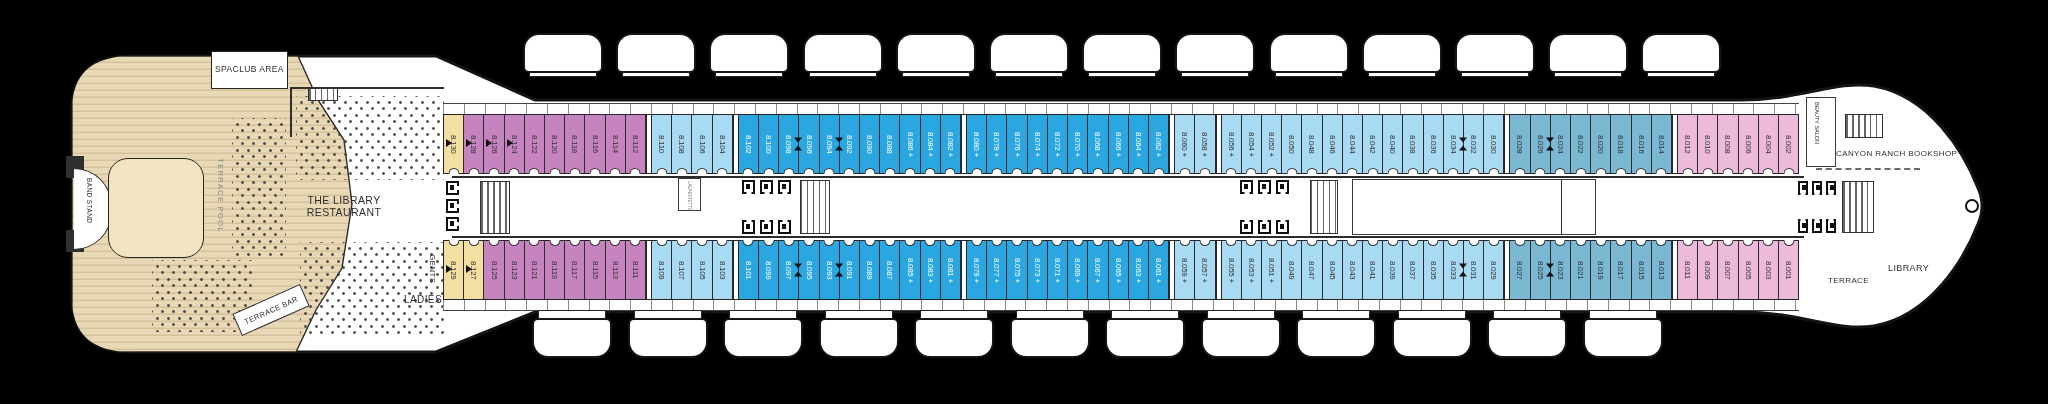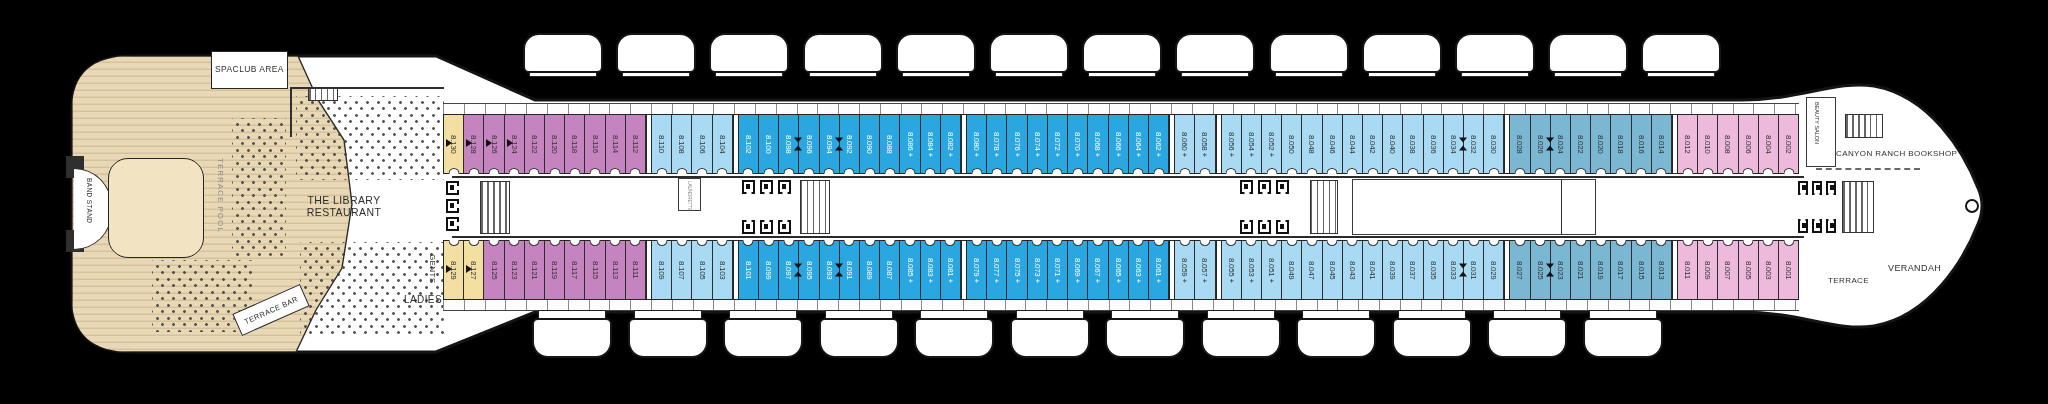--- a/index.html
+++ b/index.html
@@ -188,21 +188,21 @@
       <i></i>
     </div>
   <div class="stairs" style="left:1842px;top:181px;width:32px;height:52px"></div>
 
   <div class="room" style="left:1806px;top:97px;width:30px;height:70px">
     <span class="lbl vert" style="left:7px;top:4px;font-size:5.5px;letter-spacing:0">BEAUTY SALON</span>
   </div>
   <div class="stairs" style="left:1845px;top:114px;width:38px;height:24px"></div>
   <span class="lbl" style="left:1836px;top:149px;font-size:8px">CANYON RANCH BOOKSHOP</span>
   <div class="dash" style="left:1816px;top:168px;width:104px"></div>
-  <span class="lbl" style="left:1888px;top:263px;font-size:9px">VERANDAH</span>
+  <span class="lbl" style="left:1888px;top:263px;font-size:9px">LIBRARY</span>
   <span class="lbl" style="left:1828px;top:276px;font-size:8px">TERRACE</span>
 
   <div class="balc" style="left:443px;top:103px;width:1356px;height:12px"></div>
   <div class="balc" style="left:443px;top:299px;width:1356px;height:12px"></div>
 
   <div id="rowTop" class="cabrow row-top" style="left:443px;top:114px;width:1356px;height:60px">
       <div class="cab" style="background: rgb(243, 223, 161);">
         <span class="cnum">8.130</span>
         <span class="flag"></span>
       </div>

